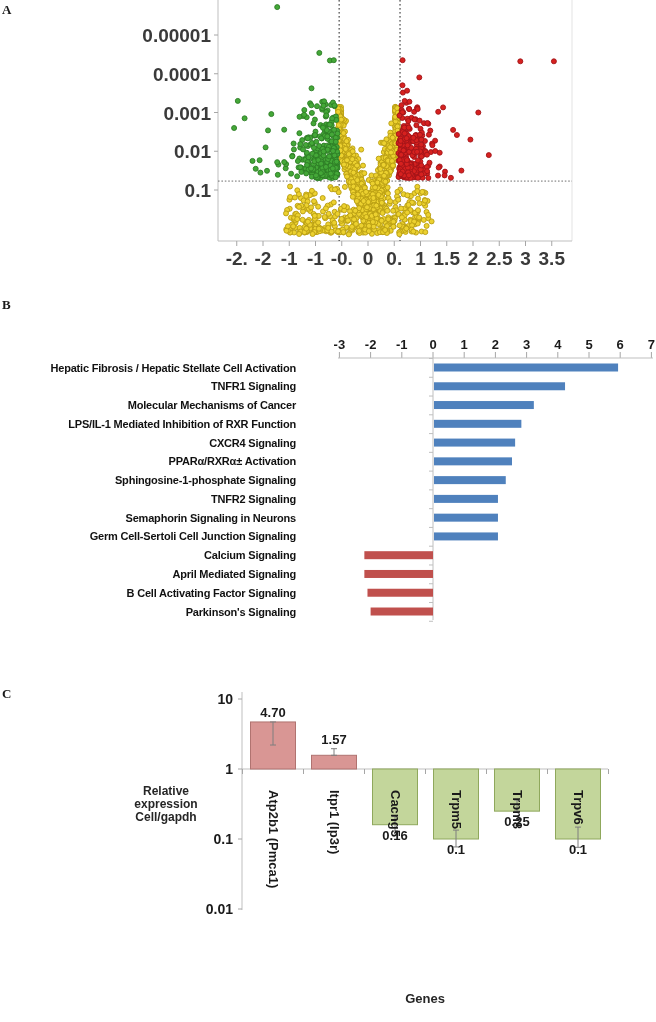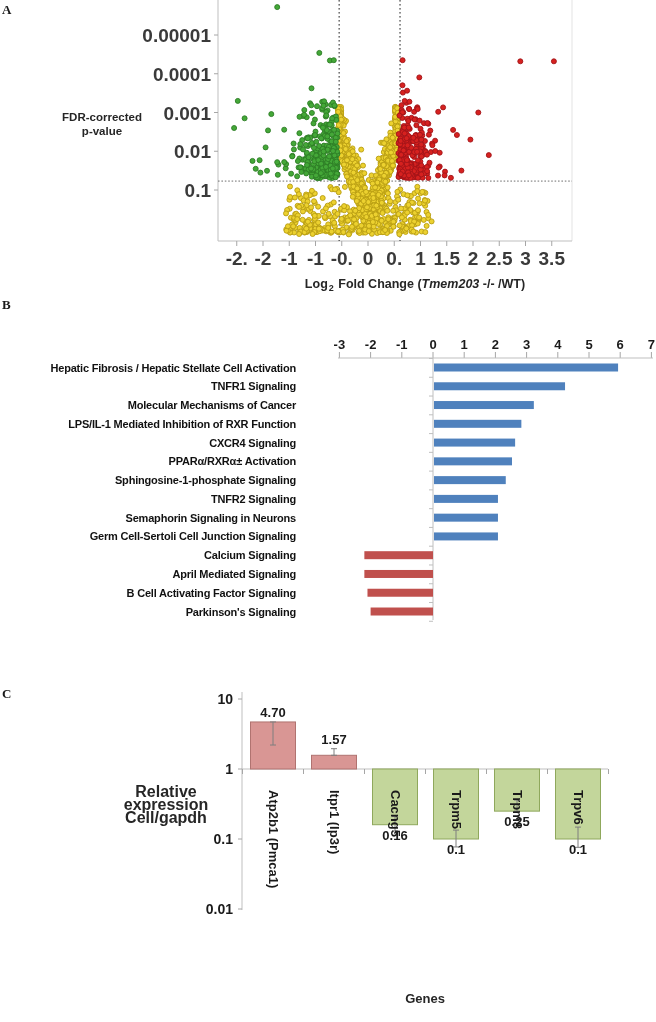--- a/index.html
+++ b/index.html
@@ -7,21 +7,21 @@
        font-family:"Liberation Sans",sans-serif;}
   svg{position:absolute;left:0;top:0;}
   svg text{font-family:"Liberation Sans",sans-serif;}
   .pl{position:absolute;font-family:"Liberation Serif",serif;font-weight:bold;
       font-size:13px;color:#1a1a1a;}
   .axis-title{position:absolute;font-weight:bold;color:#262626;text-align:center;}
   #fdr-label{left:52px;top:110px;width:100px;font-size:11.5px;line-height:14px;}
   #xtitle-a{left:225px;top:277px;width:380px;font-size:12.5px;}
   #xtitle-a .sub{font-size:9px;vertical-align:-3px;padding:0 1px;}
   #xtitle-a .it{font-style:italic;}
-  #ylabel-c{left:108px;top:785px;width:116px;font-size:16px;line-height:13px;}
+  #ylabel-c{left:108px;top:785px;width:116px;font-size:12px;line-height:13px;}
   #xlabel-c{left:350px;top:991px;width:150px;font-size:13px;}
 </style>
 </head>
 <body>
 
 <div class="fig">
   <svg id="fig-svg" width="656" height="1022" viewBox="0 0 656 1022">
       <line x1="572" y1="0" x2="572" y2="241" stroke="#e3e3e3" stroke-width="1"></line>
       <line x1="218" y1="0" x2="218" y2="241" stroke="#bfbfbf" stroke-width="1"></line>
       <line x1="218" y1="241" x2="572" y2="241" stroke="#bfbfbf" stroke-width="1"></line>
@@ -2237,26 +2237,21 @@
       <line x1="575" y1="827.081679922353" x2="581" y2="827.081679922353" stroke="#7f7f7f"></line>
       <line x1="575" y1="847.3430485403446" x2="581" y2="847.3430485403446" stroke="#7f7f7f"></line>
       <text x="578" y="854" fill="#1a1a1a" font-weight="bold" text-anchor="middle" font-size="13px">0.1</text>
       <text x="578" y="790" fill="#1a1a1a" font-weight="bold" text-anchor="start" font-size="13px" dy="4" transform="rotate(90 578 790)">Trpv6</text>
     </svg>
 
   <div class="pl" style="left:2px;top:2px;">A</div>
   <div class="pl" style="left:2px;top:297px;">B</div>
   <div class="pl" style="left:2px;top:686px;">C</div>
 
-  <div class="axis-title" id="fdr-label">
-    <div>FDR-corrected</div>
-    <div>p-value</div>
-  </div>
 
-  <div class="axis-title" id="xtitle-a"><span>Log</span><span class="sub">2</span><span> Fold Change (</span><span class="it">Tmem203</span><span> -/- /WT)</span></div>
 
   <div class="axis-title" id="ylabel-c">
     <div>Relative</div>
     <div>expression</div>
     <div>Cell/gapdh</div>
   </div>
 
   <div class="axis-title" id="xlabel-c">Genes</div>
 </div>
 

